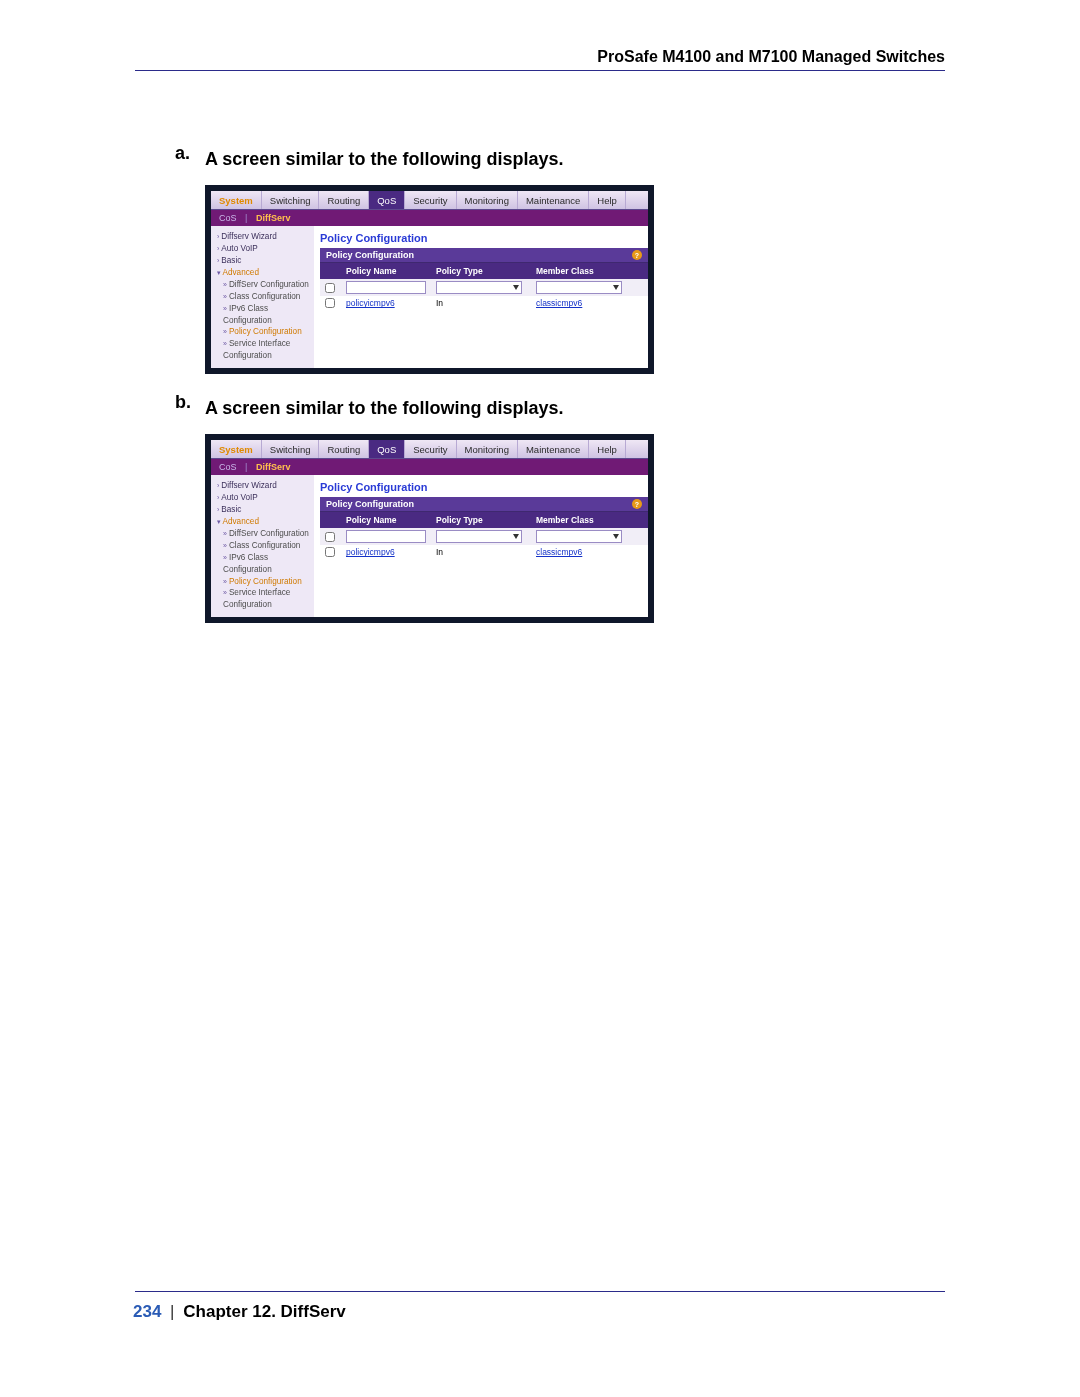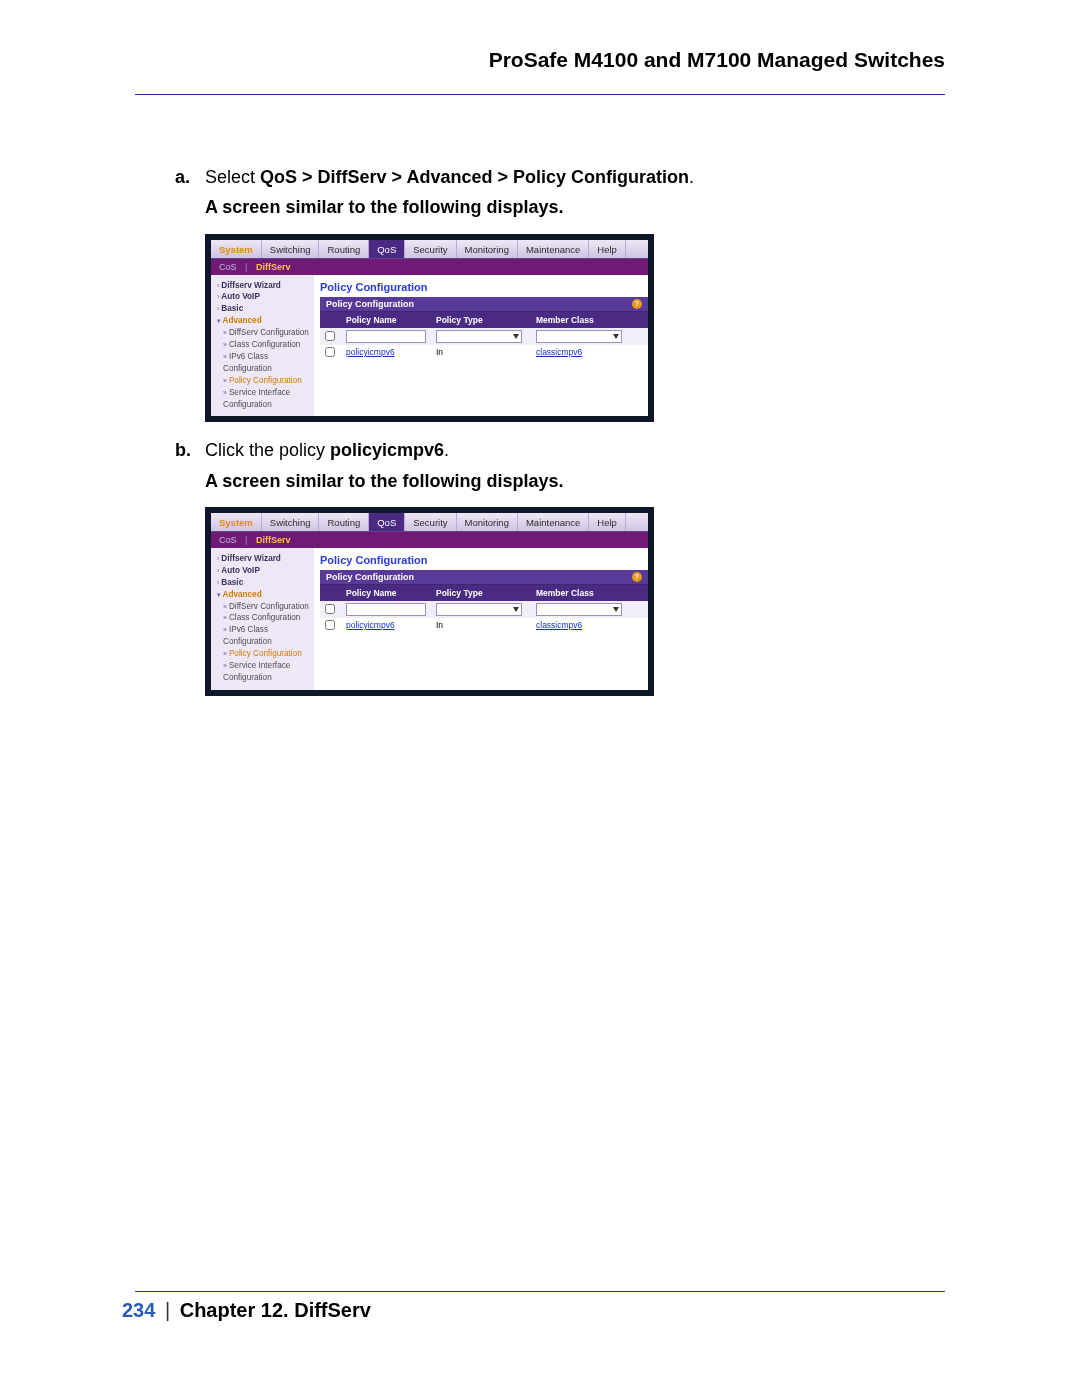--- a/index.html
+++ b/index.html
@@ -1,39 +1,39 @@
 <!DOCTYPE html>
 <html><head>
 <meta charset="utf-8">
 <style>
   * { box-sizing: border-box; margin: 0; padding: 0; }
   html, body { width: 1080px; height: 1397px; background: #fff; font-family: Arial, Helvetica, sans-serif; color: #000; }
   .page { position: relative; width: 1080px; height: 1397px; padding: 48px 135px 0 135px; }
-  .doc-title { text-align: right; font-weight: bold; font-size: 21px; margin-bottom: 22px; }
+  .doc-title { text-align: right; font-weight: bold; font-size: 16px; margin-bottom: 4px; }
   .hr-top { border: none; border-top: 1.2px solid #2b2b8a; margin-bottom: 70px; }
   .step { display: flex; font-size: 18px; line-height: 1.35; margin-left: 40px; margin-right: 20px; margin-top: 14px; }
   .step .marker { font-weight: bold; width: 30px; flex: 0 0 30px; }
   .step .body { flex: 1; }
   .step .body .line2 { margin-top: 6px; font-weight: bold; }
   b { font-weight: bold; }
 
   .shot { width: 449px; margin-left: 70px; margin-top: 14px; margin-bottom: 16px; border: 6px solid #0f172a; }
   .tabs { display: flex; background: linear-gradient(#efe7f5, #cfc3e3); font-size: 9.5px; color: #2a2a2a; border-bottom: 1px solid #5d4a8e; }
   .tab { padding: 4px 8px 3px 8px; border-right: 1px solid #b7a9d3; cursor: pointer; }
   .tab.active-top { color: #e08a00; font-weight: bold; }
   .tab.active-purple { background: #4a2a82; color: #fff; }
   .subtabs { background: #701a75; color: #fff; font-size: 9px; padding: 3px 8px; }
   .subtabs span { margin-right: 6px; }
   .subtabs .dim { color: #c9b7e8; }
   .subtabs .sel { color: #ffc14d; font-weight: bold; }
   .subtabs .sep { color: #a48fd1; }
 
   .shot-body { display: flex; background: #fff; min-height: 140px; }
   .sidebar { width: 103px; background: #eee8f6; padding: 5px 4px 6px 6px; font-size: 8.2px; color: #3b2f5a; line-height: 1.45; }
-  .sidebar .top-link { color: #3b2f5a; font-weight: bold; }
+  .sidebar .top-link { color: #3b2f5a; font-weight: normal; }
   .sidebar .top-link.orange { color: #d07a00; }
   .sidebar .sub { color: #4d4d4d; padding-left: 6px; }
   .sidebar .sub.sel { color: #d07a00; }
   .sidebar .chev { color: #6e5aa5; margin-right: 2px; font-size: 7px; }
   .sidebar .rchev { color: #6e5aa5; margin-right: 2px; font-size: 7px; }
 
   .main { flex: 1; padding: 6px 0 0 6px; position: relative; }
   .main-title { color: #2a3bd6; font-size: 11px; font-weight: bold; margin-bottom: 4px; }
   .panel-head { background: #5a3a99; color: #fff; font-size: 9px; font-weight: bold; padding: 2px 6px; border-bottom: 1px solid #3f2870; display:flex; justify-content:space-between; align-items:center;}
   .panel-head .help-ico { width:10px; height:10px; border-radius:50%; background:#e79a18; color:#fff; font-size:7px; display:flex; align-items:center; justify-content:center; }
@@ -47,38 +47,35 @@
   .row.alt { background:#f1eef7; }
   .row .cell { padding: 2px 6px; }
   .row input[type="checkbox"] { width: 10px; height: 10px; }
   .textbox { width: 80px; height: 13px; border: 1px solid #9a8cc4; background:#fff; }
   .selectbox { width: 86px; height: 13px; border: 1px solid #9a8cc4; background:#fff; position:relative; }
   .selectbox::after { content:""; position:absolute; right:2px; top:3px; border-left:3px solid transparent; border-right:3px solid transparent; border-top:5px solid #333; }
   .linkcell { color: #1432c8; text-decoration: underline; cursor:pointer; }
 
   .hr-bottom-wrap { position:absolute; left:135px; right:135px; bottom:105px; }
   .hr-bottom { border:none; border-top:1.2px solid #2b2b8a; }
-  .footer { position:absolute; left:122px; bottom:75px; font-size:20px; }
+  .footer { position:absolute; left:133px; bottom:75px; font-size:17px; }
   .footer .pnum { color:#2a5bb5; font-weight:bold; }
   .footer .sep { color:#333; margin:0 4px; }
   .footer .chap { font-weight:bold; }
 </style>
 </head>
 <body>
 
 <div class="page">
   <div class="doc-title">ProSafe M4100 and M7100 Managed Switches</div>
   <hr class="hr-top">
 
   <div class="step">
     <div class="marker">a.</div>
     <div class="body">
-      <div>
-        <span>Select </span><b>QoS &gt; DiffServ &gt; Advanced &gt; Policy Configuration</b><span>.</span>
-      </div>
       <div class="line2">A screen similar to the following displays.</div>
     </div>
   </div>
 
   <div class="shot">
     <div class="tabs">
       <div class="tab active-top">System</div>
       <div class="tab">Switching</div>
       <div class="tab">Routing</div>
       <div class="tab active-purple">QoS</div>
@@ -138,23 +135,20 @@
           <div class="cell c-type"><span>In</span></div>
           <div class="cell c-class"><span class="linkcell">classicmpv6</span></div>
         </div>
       </div>
     </div>
   </div>
 
   <div class="step">
     <div class="marker">b.</div>
     <div class="body">
-      <div>
-        <span>Click the policy </span><b>policyicmpv6</b><span>.</span>
-      </div>
       <div class="line2">A screen similar to the following displays.</div>
     </div>
   </div>
 
   <div class="shot">
     <div class="tabs">
       <div class="tab active-top">System</div>
       <div class="tab">Switching</div>
       <div class="tab">Routing</div>
       <div class="tab active-purple">QoS</div>

